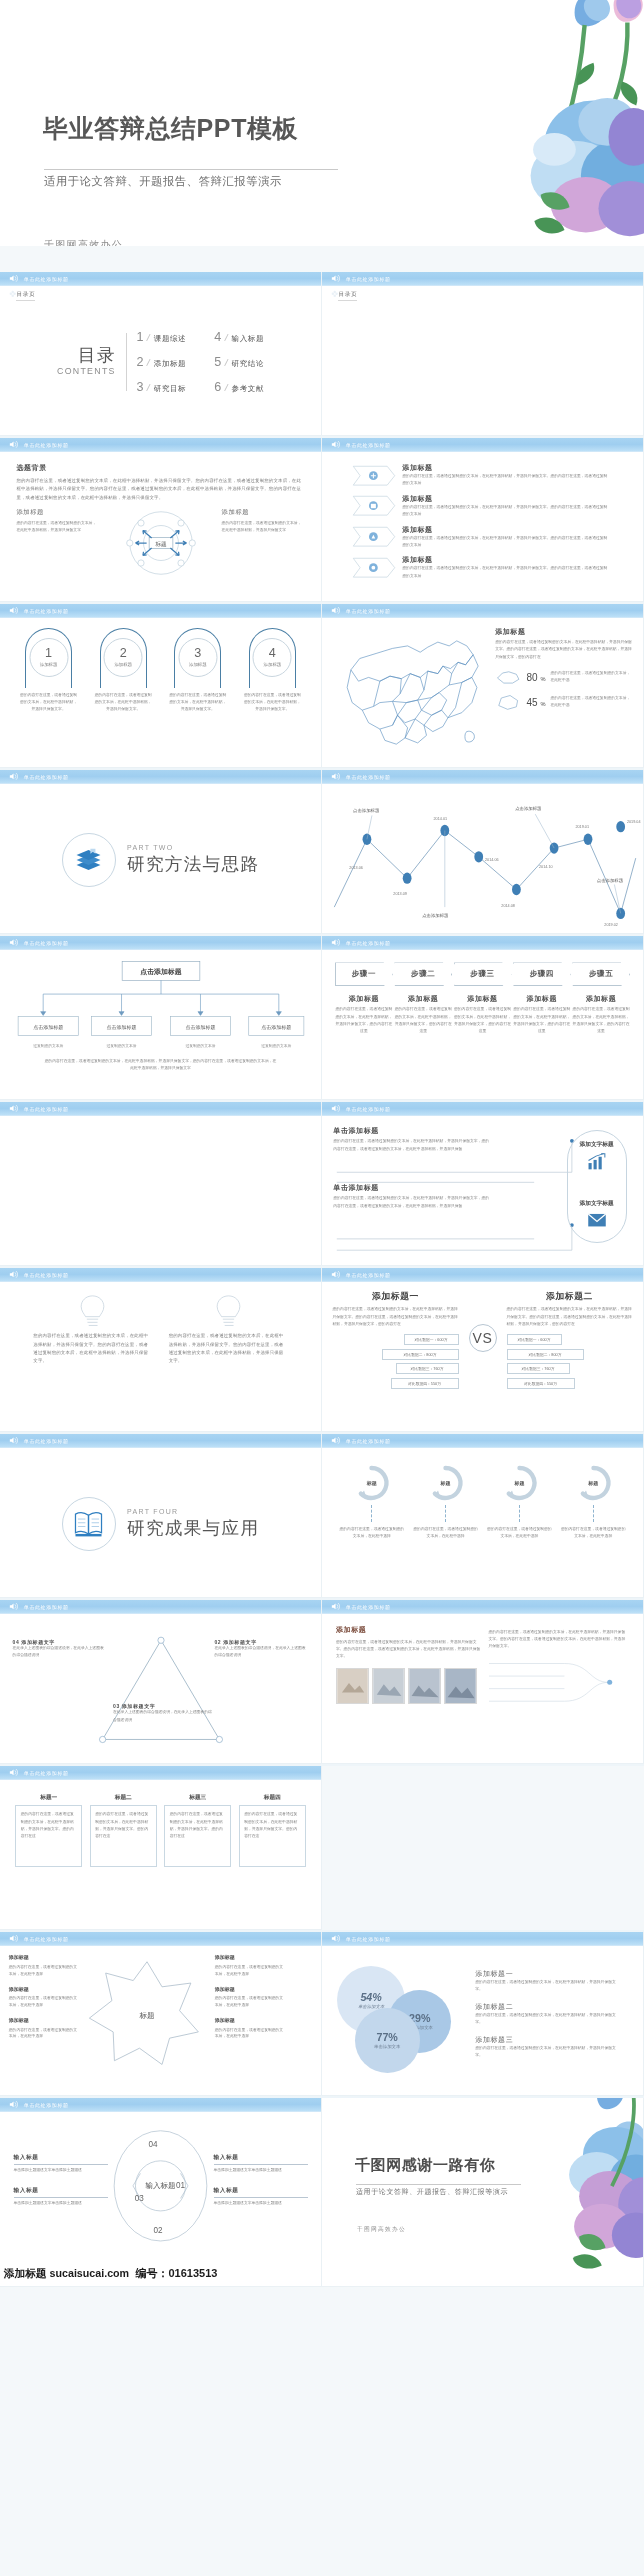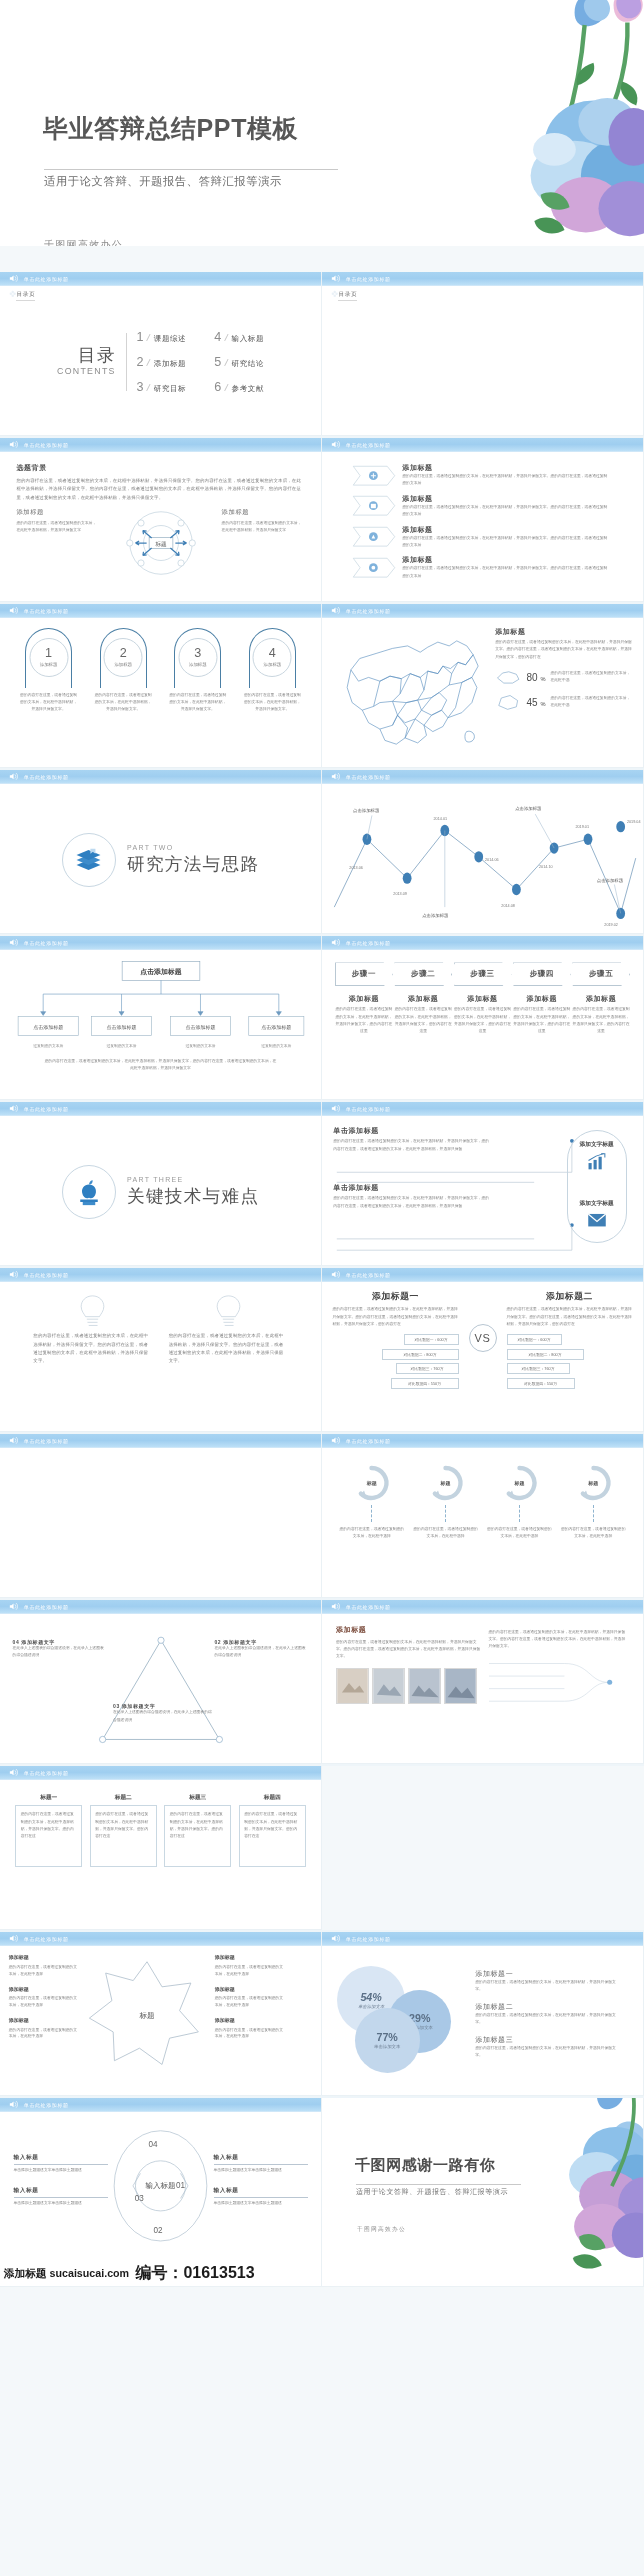--- a/index.html
+++ b/index.html
@@ -174,21 +174,21 @@
   .twocol { display:flex; gap:16.4px; justify-content:center; padding:10px 19px 0 19px; }
   .tc { width:119px; }
   .tc-bulb { width:29px;height:34px;margin:0 auto 3.8px auto; }
 
   
   .vs-wrap { display:flex; align-items:flex-start; justify-content:center; padding:6.3px 10px 0; gap:5px;}
   .vs-side { width:126px; }
   .vs-mid { width:38px; display:flex; align-items:center; justify-content:center; padding-top:33px;}
   .vs-circle {
     width:28px;height:28px;border-radius:50%;border:0.6px solid #b8c6d2;
-    display:flex;align-items:center;justify-content:center;font-size:11px;color:#555;letter-spacing:0.6px;
+    display:flex;align-items:center;justify-content:center;font-size:14px;color:#555;letter-spacing:0.6px;
   }
   .vs-bars { margin-top:6.3px; display:flex; flex-direction:column; gap:3.8px; align-items:flex-end;}
   .vs-bars.right { align-items:flex-start; }
   .vs-bar {
     height:10.7px; border:0.6px solid #c4d2dc; display:flex; align-items:center; justify-content:center;
     font-size:3.8px; color:#6d6d6d; background:#fff;
   }
 
   
   .circ-row { display:flex; justify-content:center; gap:8.8px; padding:12.6px 10px 0;}
@@ -244,21 +244,21 @@
   .end-rule { position:absolute; left:34px; top:86px; width:165px; height:0.6px; background:#c9c9c9;}
   .end-sub { position:absolute; left:34px; top:89px; font-size:7px; color:#6b6b6b; letter-spacing:0.6px; white-space:nowrap;}
   .end-byline { position:absolute; left:35px; top:128px; font-size:5.7px; color:#8d8d8d; letter-spacing:1.3px;}
 
   
   .footer {
     position:absolute; left:0; bottom:0; width:322px; height:25px;
     display:flex; align-items:center; padding-left:3.8px; gap:6.3px; background:#fff;
   }
   .footer-brand { font-size:10.7px; font-weight:bold; color:#1c1c1c; letter-spacing:0; white-space:nowrap;}
-  .footer-id { font-size:16px; font-weight:bold; color:#1c1c1c; white-space:nowrap;}
+  .footer-id { font-size:11px; font-weight:bold; color:#1c1c1c; white-space:nowrap;}
 
   svg { display:block; overflow:visible; }
   .ln-lbl { font-size:6px; fill:#7b7b7b; }
   .ln-cap { font-size:7px; fill:#555; }
 </style>
 </head>
 <body>
 
 <div class="page">
 
@@ -784,36 +784,20 @@
 
       <div class="slide">
         <div class="band">
           <svg class="spk" viewBox="0 0 24 20">
               <path d="M2 7h4l5-4v14l-5-4H2z" fill="#fff"></path>
               <path d="M14 5a7 7 0 010 10" stroke="#fff" stroke-width="1.6" fill="none"></path>
               <path d="M17 2a11 11 0 010 16" stroke="#fff" stroke-width="1.6" fill="none"></path>
             </svg>
           <span class="band-label">单击此处添加标题</span>
         </div>
-        <div class="body">
-          <div class="part-wrap">
-            <div class="part-circle">
-              <svg width="28" height="30" viewBox="0 0 44 48">
-                  <path d="M22 12c-8 0-12 6-11 13 1 6 5 9 8 9 2 0 3-1 3-1s1 1 3 1c3 0 7-3 8-9 1-7-3-13-11-13Z" fill="#2f7fc1"></path>
-                  <path d="M22 12c0-4 3-7 6-7 0 4-2 7-6 7Z" fill="#3e8ccb"></path>
-                  <rect x="8" y="36" width="28" height="4" fill="#2f7fc1"></rect>
-                  <rect x="12" y="40" width="20" height="5" fill="#3e8ccb"></rect>
-                </svg>
-            </div>
-            <div>
-              <div class="part-en">PART THREE</div>
-              <div class="part-cn">关键技术与难点</div>
-            </div>
-          </div>
-        </div>
       </div>
 
       <div class="slide">
         <div class="band">
           <svg class="spk" viewBox="0 0 24 20">
               <path d="M2 7h4l5-4v14l-5-4H2z" fill="#fff"></path>
               <path d="M14 5a7 7 0 010 10" stroke="#fff" stroke-width="1.6" fill="none"></path>
               <path d="M17 2a11 11 0 010 16" stroke="#fff" stroke-width="1.6" fill="none"></path>
             </svg>
           <span class="band-label">单击此处添加标题</span>
@@ -932,20 +916,36 @@
     <div class="row">
 
       <div class="slide">
         <div class="band">
           <svg class="spk" viewBox="0 0 24 20">
               <path d="M2 7h4l5-4v14l-5-4H2z" fill="#fff"></path>
               <path d="M14 5a7 7 0 010 10" stroke="#fff" stroke-width="1.6" fill="none"></path>
               <path d="M17 2a11 11 0 010 16" stroke="#fff" stroke-width="1.6" fill="none"></path>
             </svg>
           <span class="band-label">单击此处添加标题</span>
+        </div>
+        <div class="body">
+          <div class="part-wrap">
+            <div class="part-circle">
+              <svg width="31" height="28" viewBox="0 0 50 44">
+                  <path d="M25 8 C18 3 10 3 4 6 V36 c6 -3 14 -3 21 2Z" fill="none" stroke="#2f7fc1" stroke-width="2"></path>
+                  <path d="M25 8 C32 3 40 3 46 6 V36 c-6 -3 -14 -3 -21 2Z" fill="none" stroke="#2f7fc1" stroke-width="2"></path>
+                  <path d="M8 14h12M8 20h12M8 26h12M30 14h12M30 20h12M30 26h12" stroke="#7fb2dc"></path>
+                  <rect x="4" y="38" width="42" height="4" fill="#2f7fc1"></rect>
+                </svg>
+            </div>
+            <div>
+              <div class="part-en">PART FOUR</div>
+              <div class="part-cn">研究成果与应用</div>
+            </div>
+          </div>
         </div>
       </div>
 
       <div class="slide">
         <div class="band">
           <svg class="spk" viewBox="0 0 24 20">
               <path d="M2 7h4l5-4v14l-5-4H2z" fill="#fff"></path>
               <path d="M14 5a7 7 0 010 10" stroke="#fff" stroke-width="1.6" fill="none"></path>
               <path d="M17 2a11 11 0 010 16" stroke="#fff" stroke-width="1.6" fill="none"></path>
             </svg>

